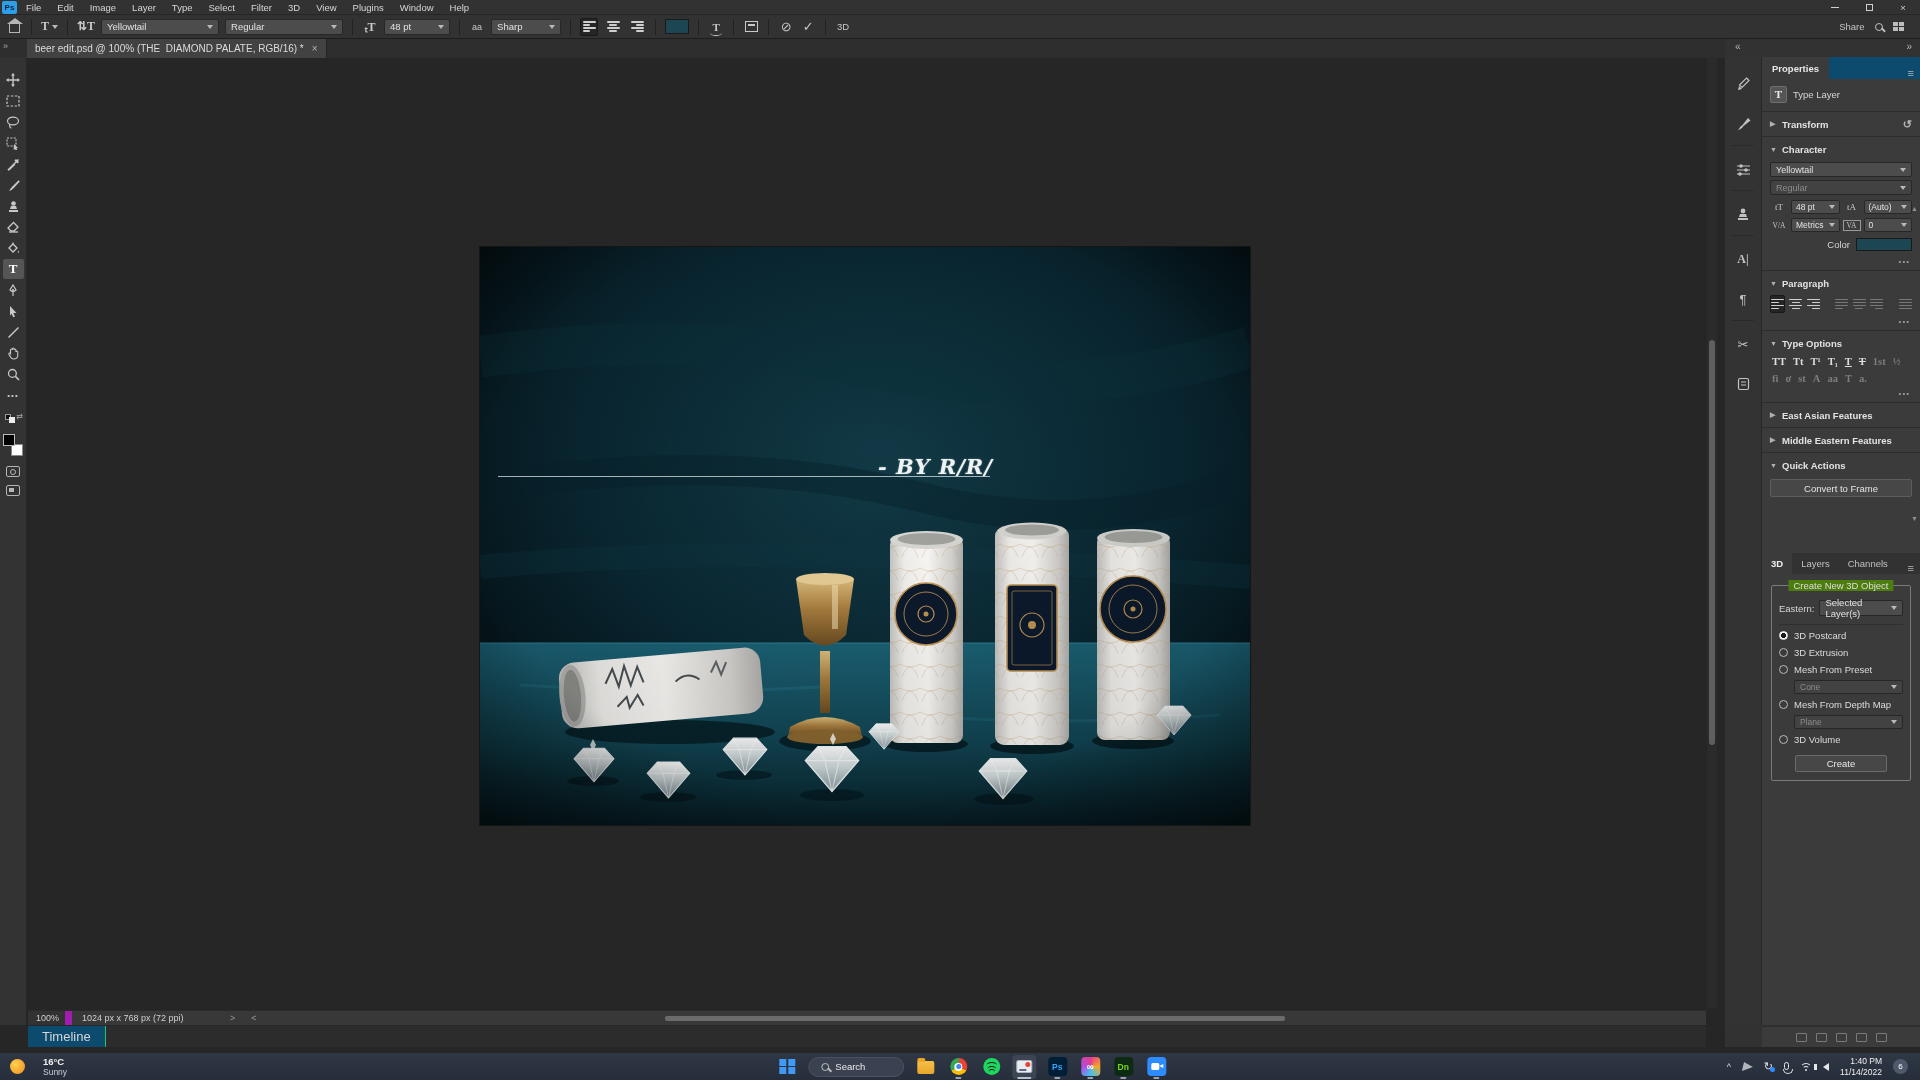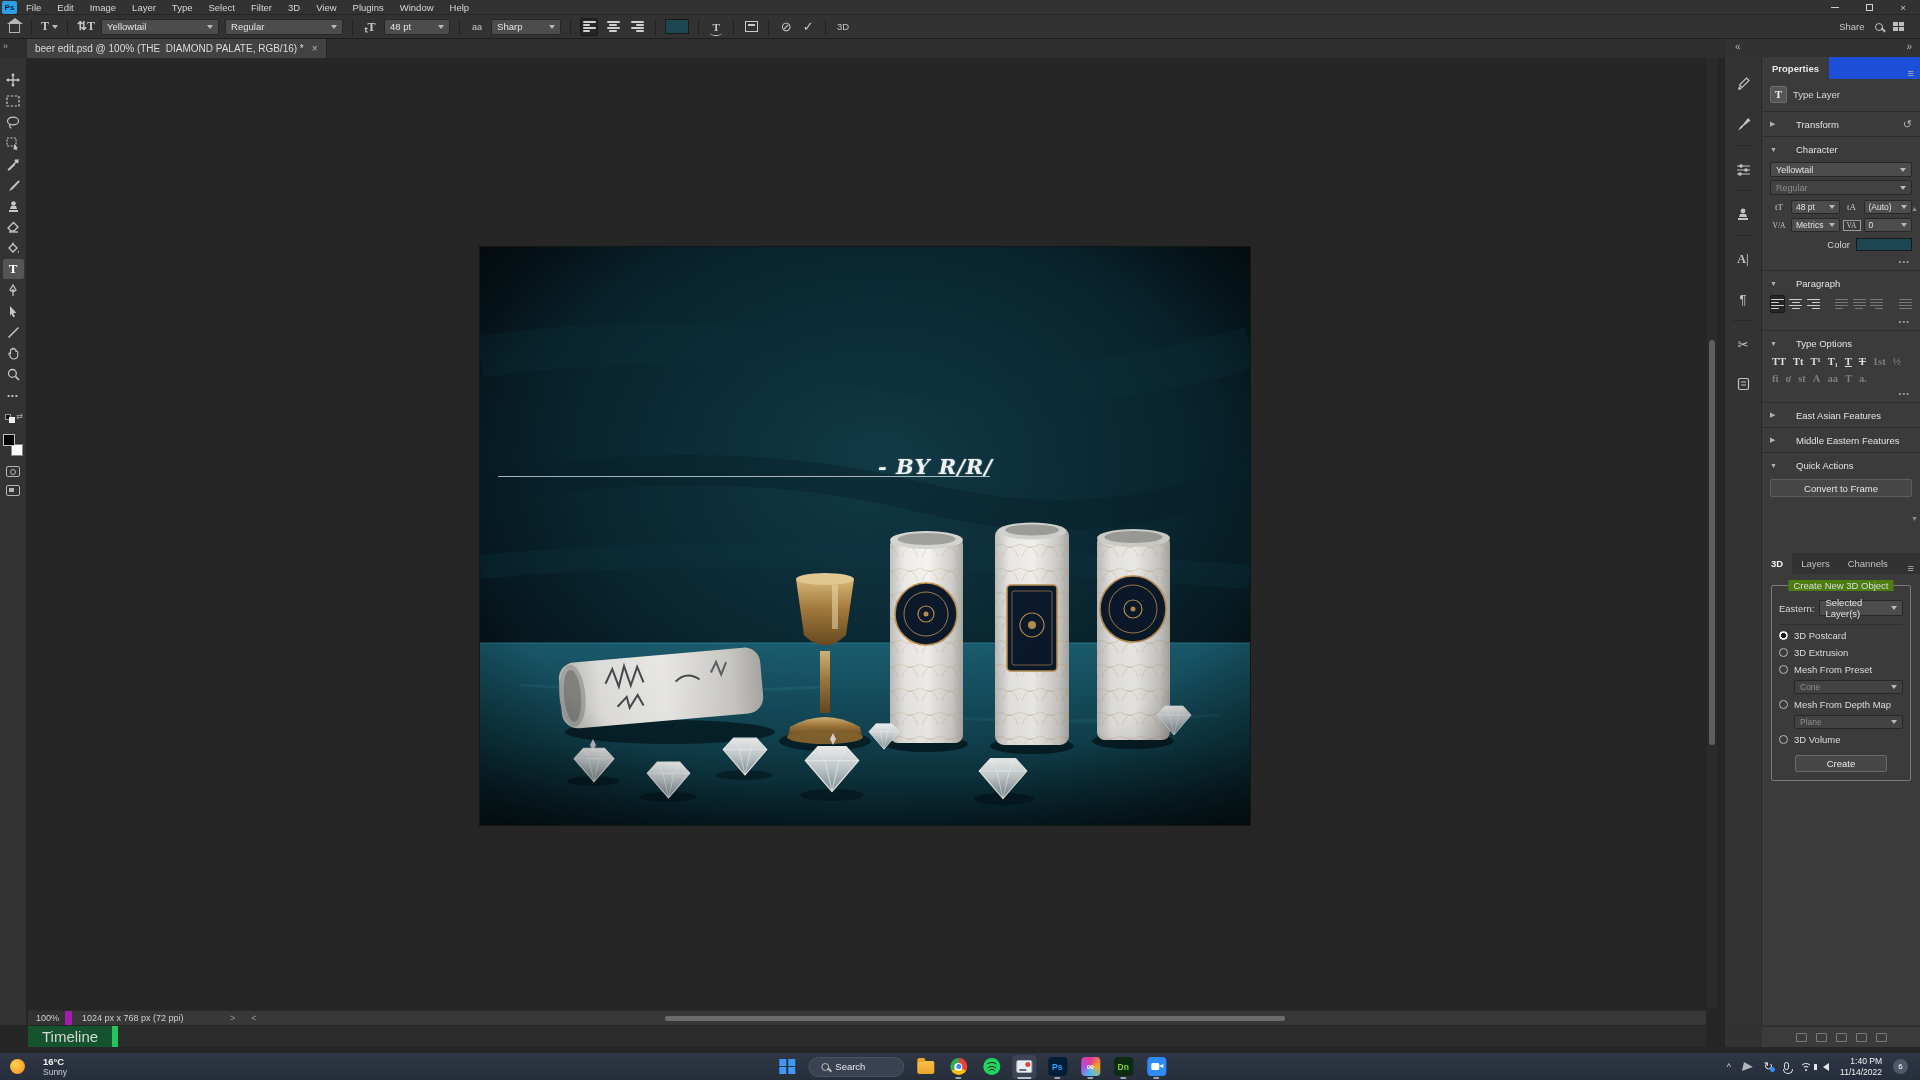--- a/index.html
+++ b/index.html
@@ -91,42 +91,42 @@
 
   
   .statusrow{position:absolute;left:28px;top:1010px;width:1678px;height:15px;background:#383838;
     display:flex;align-items:center;font-size:9px;color:#cfcfcf;border-top:1px solid #2a2a2a;}
   .zoomfield{width:44px;height:100%;background:#323232;display:flex;align-items:center;padding-left:8px;border-right:7px solid #a21caf;}
   .docinfo{padding:0 10px;width:150px;}
   .status-chev{padding:0 8px;color:#9a9a9a;}
   .hscroll{position:relative;flex:1;height:100%;}
   .hscroll .thumb{position:absolute;left:400px;top:5px;width:620px;height:5px;background:#6b6b6b;border-radius:2px;}
   .timelinerow{position:absolute;left:28px;top:1026px;width:1678px;height:21px;background:#2c2c2c;display:flex;}
-  .timeline-tab{height:100%;background:#14532d;padding:0 14px;display:flex;align-items:center;font-size:15px;border-right:6px solid #22c55e;}
+  .timeline-tab{height:100%;background:#0c4a6e;padding:0 14px;display:flex;align-items:center;font-size:13px;border-right:1px solid #22c55e;}
 
   
   .panelcol{position:absolute;left:1725px;top:39px;width:195px;height:1008px;background:#323232;}
   .panel-top{position:absolute;left:0;top:0;width:195px;height:18px;color:#b5b5b5;}
   .collapse-btn{position:absolute;left:10px;top:2px;}
   .expand-btn{position:absolute;right:8px;top:2px;}
   .iconstrip{position:absolute;left:0;top:18px;width:37px;height:968px;background:#333333;border-right:1px solid #282828;
     display:flex;flex-direction:column;align-items:center;padding-top:14px;gap:0;}
   .strip-icon{width:26px;height:26px;display:flex;align-items:center;justify-content:center;color:#c2c2c2;margin-bottom:14px;}
   .strip-sep{width:22px;height:1px;background:#2a2a2a;margin:-6px 0 10px 0;}
 
   .props{position:absolute;left:37px;top:18px;width:158px;height:496px;background:#3b3b3b;font-size:9.5px;}
-  .props-tabrow{height:22px;background:#1d4ed8;display:flex;align-items:flex-end;}
+  .props-tabrow{height:22px;background:#0c4a6e;display:flex;align-items:flex-end;}
   .props-tab{height:22px;background:#3b3b3b;padding:0 10px;display:flex;align-items:center;font-weight:bold;color:#e8e8e8;}
   .panel-burger{margin-left:auto;padding:0 6px;color:#b5b5b5;font-size:11px;}
   .row{display:flex;align-items:center;padding:0 8px;gap:6px;}
   .typelayer-row{height:30px;}
   .tbox{width:17px;height:17px;background:#555;border:1px solid #6e6e6e;border-radius:2px;display:flex;
     align-items:center;justify-content:center;font-family:"Liberation Serif",serif;font-weight:bold;font-size:11px;color:#eee;}
   .divider{height:1px;background:#2d2d2d;margin:2px 0;}
-  .sec-head{height:20px;display:flex;align-items:center;gap:18px;padding:0 8px;font-weight:normal;color:#e2e2e2;}
+  .sec-head{height:20px;display:flex;align-items:center;gap:4px;padding:0 8px;font-weight:bold;color:#e2e2e2;}
   .disc{color:#b0b0b0;font-size:7px;width:8px;display:inline-block;}
   .reset-icon{margin-left:auto;color:#b5b5b5;font-size:11px;}
   .prop-field{margin:3px 8px;height:15px;font-size:9px;}
   .half-row{display:flex;align-items:center;gap:3px;padding:2px 8px;}
   .half-row .glyph{width:18px;color:#c8c8c8;font-size:9px;text-align:center;font-family:"Liberation Serif",serif;}
   .half-row .field{height:14px;flex:1;font-size:8.5px;padding:0 4px;}
   .color-row{display:flex;align-items:center;justify-content:flex-end;gap:6px;padding:4px 8px;}
   .color-swatch-lg{width:56px;height:13px;border:1px solid #1a1a1a;}
   .dots-row{display:flex;justify-content:flex-end;padding:2px 10px;color:#9a9a9a;font-size:8px;letter-spacing:1px;}
   .alignrow{display:flex;align-items:center;gap:4px;padding:2px 8px;}

